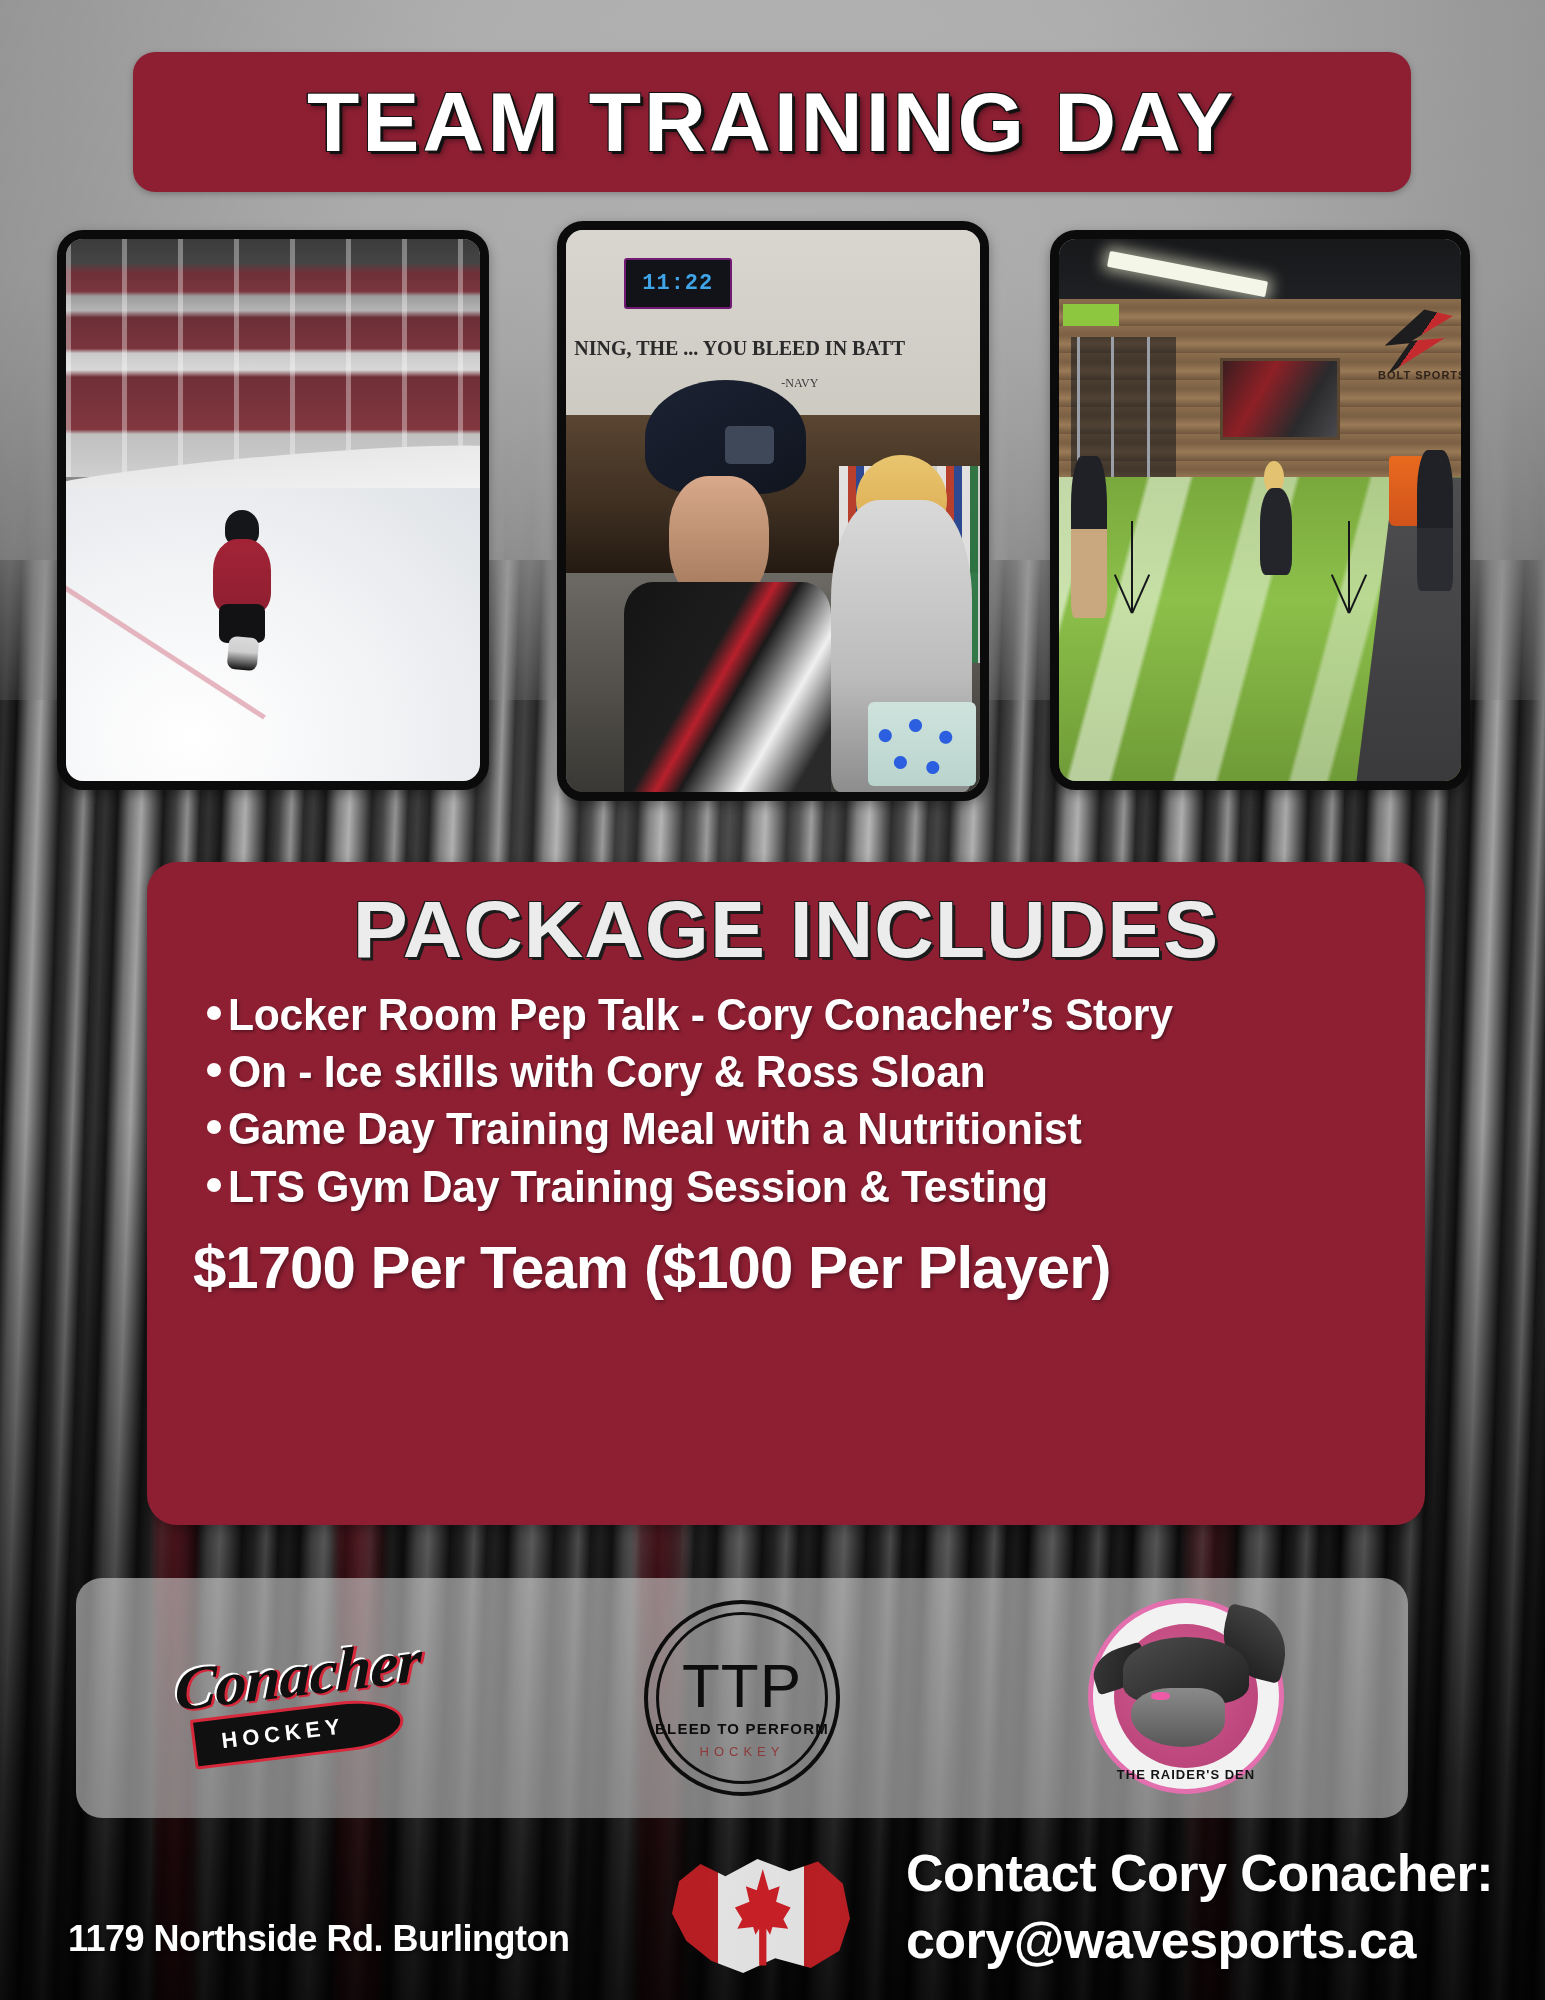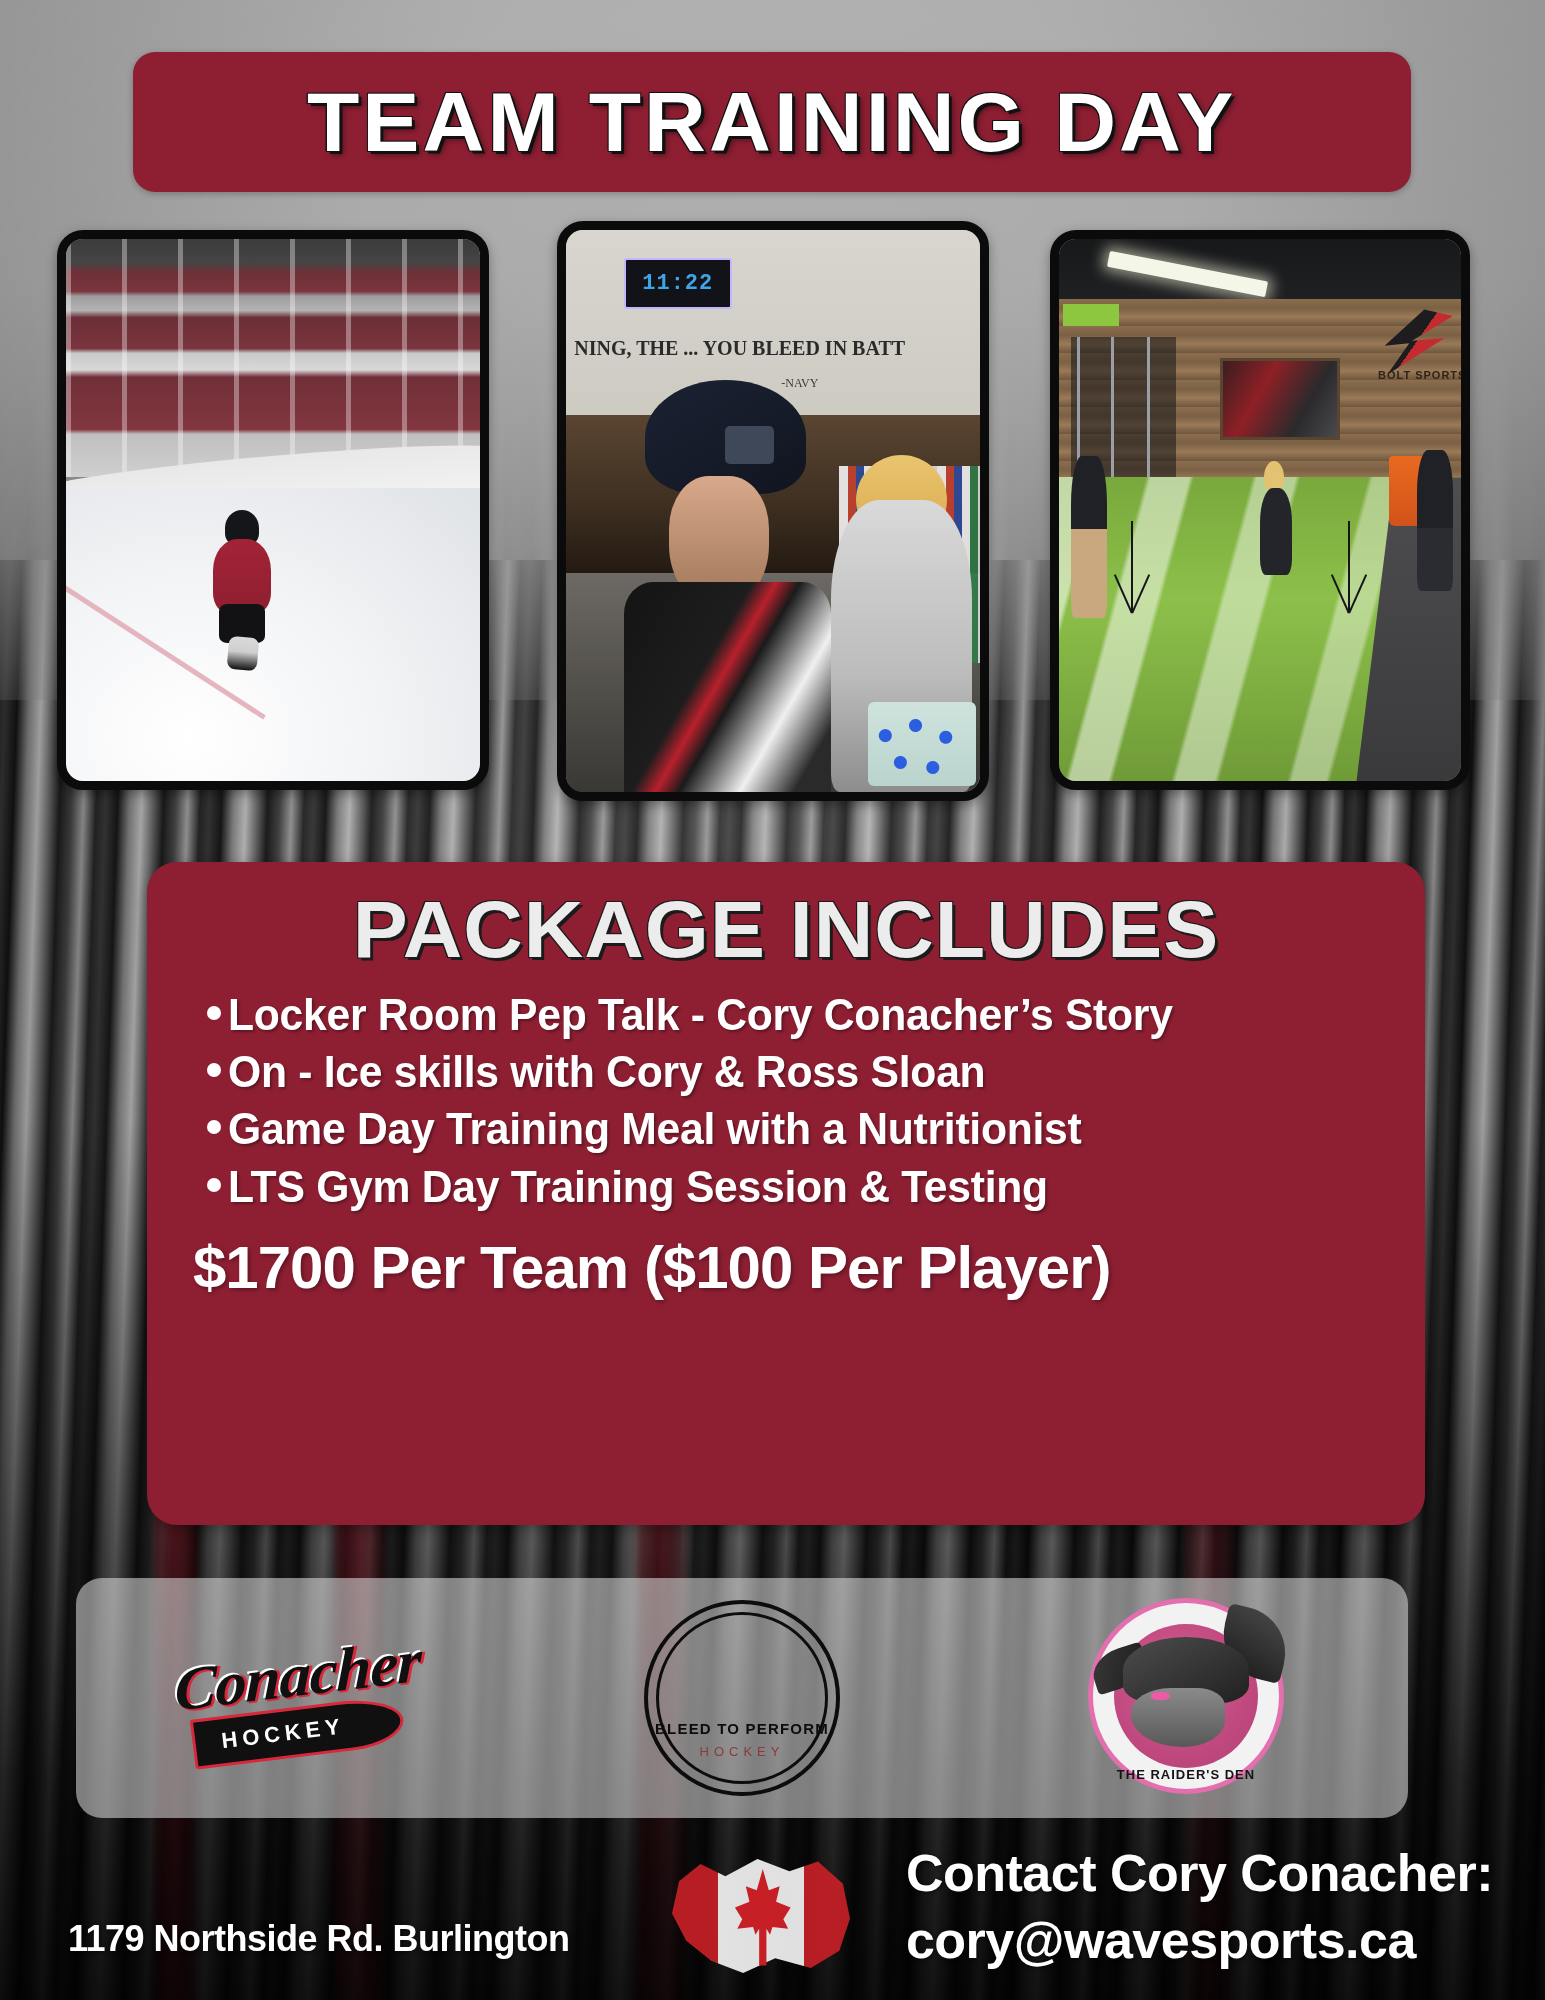--- a/index.html
+++ b/index.html
@@ -177,21 +177,21 @@
     border-radius: 8px; transform: rotate(5deg);
   }
 
   
   .lr-wall {
     position:absolute; inset:0;
     background: linear-gradient(to bottom, #d8d6cf 0%, #cdcac2 34%, #9b9791 46%, #6e6b66 60%, #3a3834 100%);
   }
   .lr-score {
     position:absolute; left: 14%; top: 5%; width: 26%; height: 9%;
-    background: #111318; border-radius: 3px; border: 2px solid #c4b5fd;
+    background: #111318; border-radius: 3px; border: 2px solid #701a75;
     display:flex; align-items:center; justify-content:center; gap: 3px;
   }
   .lr-score span { font-family:"Liberation Mono", monospace; color:#e24e3a; font-size: 22px; font-weight:700; letter-spacing:1px; }
   .lr-score span.blue { color:#3fa4e8; }
   .lr-quote {
     position:absolute; left: 2%; top: 19%; right: 18%;
     font-family:"Liberation Serif", serif; font-weight:700;
     font-size: 20px; color:#2a2a2a; white-space:nowrap; overflow:hidden;
   }
   .lr-quote-attrib {
@@ -658,20 +658,21 @@
         <div class="conacher-tail">
           <span class="conacher-hockey">HOCKEY</span>
         </div>
       </div>
     </div>
 
     <div class="logo-slot">
       <div class="ttp">
         <div class="ttp-ring ttp-ring-outer"></div>
         <div class="ttp-ring ttp-ring-inner"></div>
+        <div class="ttp-main">TTP</div>
         <div class="ttp-sub">BLEED TO PERFORM</div>
         <div class="ttp-sub2">HOCKEY</div>
       </div>
     </div>
 
 
     <div class="logo-slot">
       <div class="raiders">
         <div class="raiders-disc"></div>
         <div class="raiders-pink"></div>

